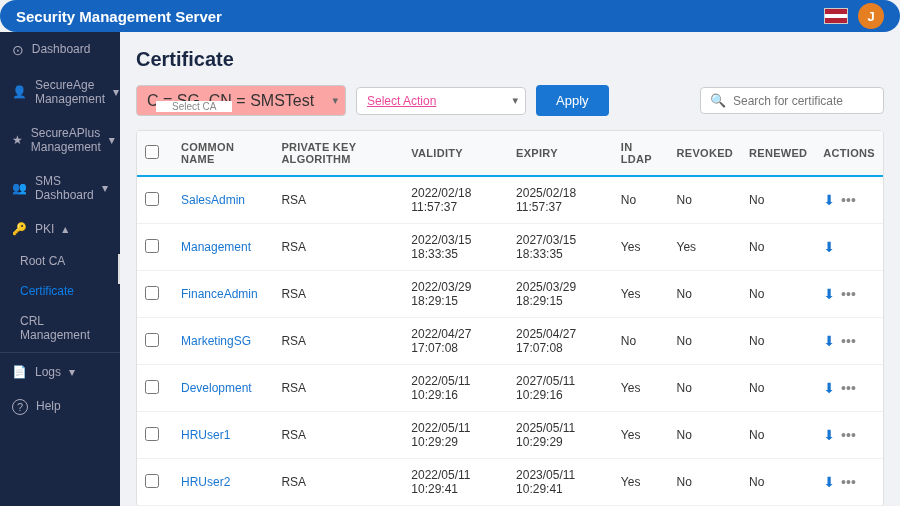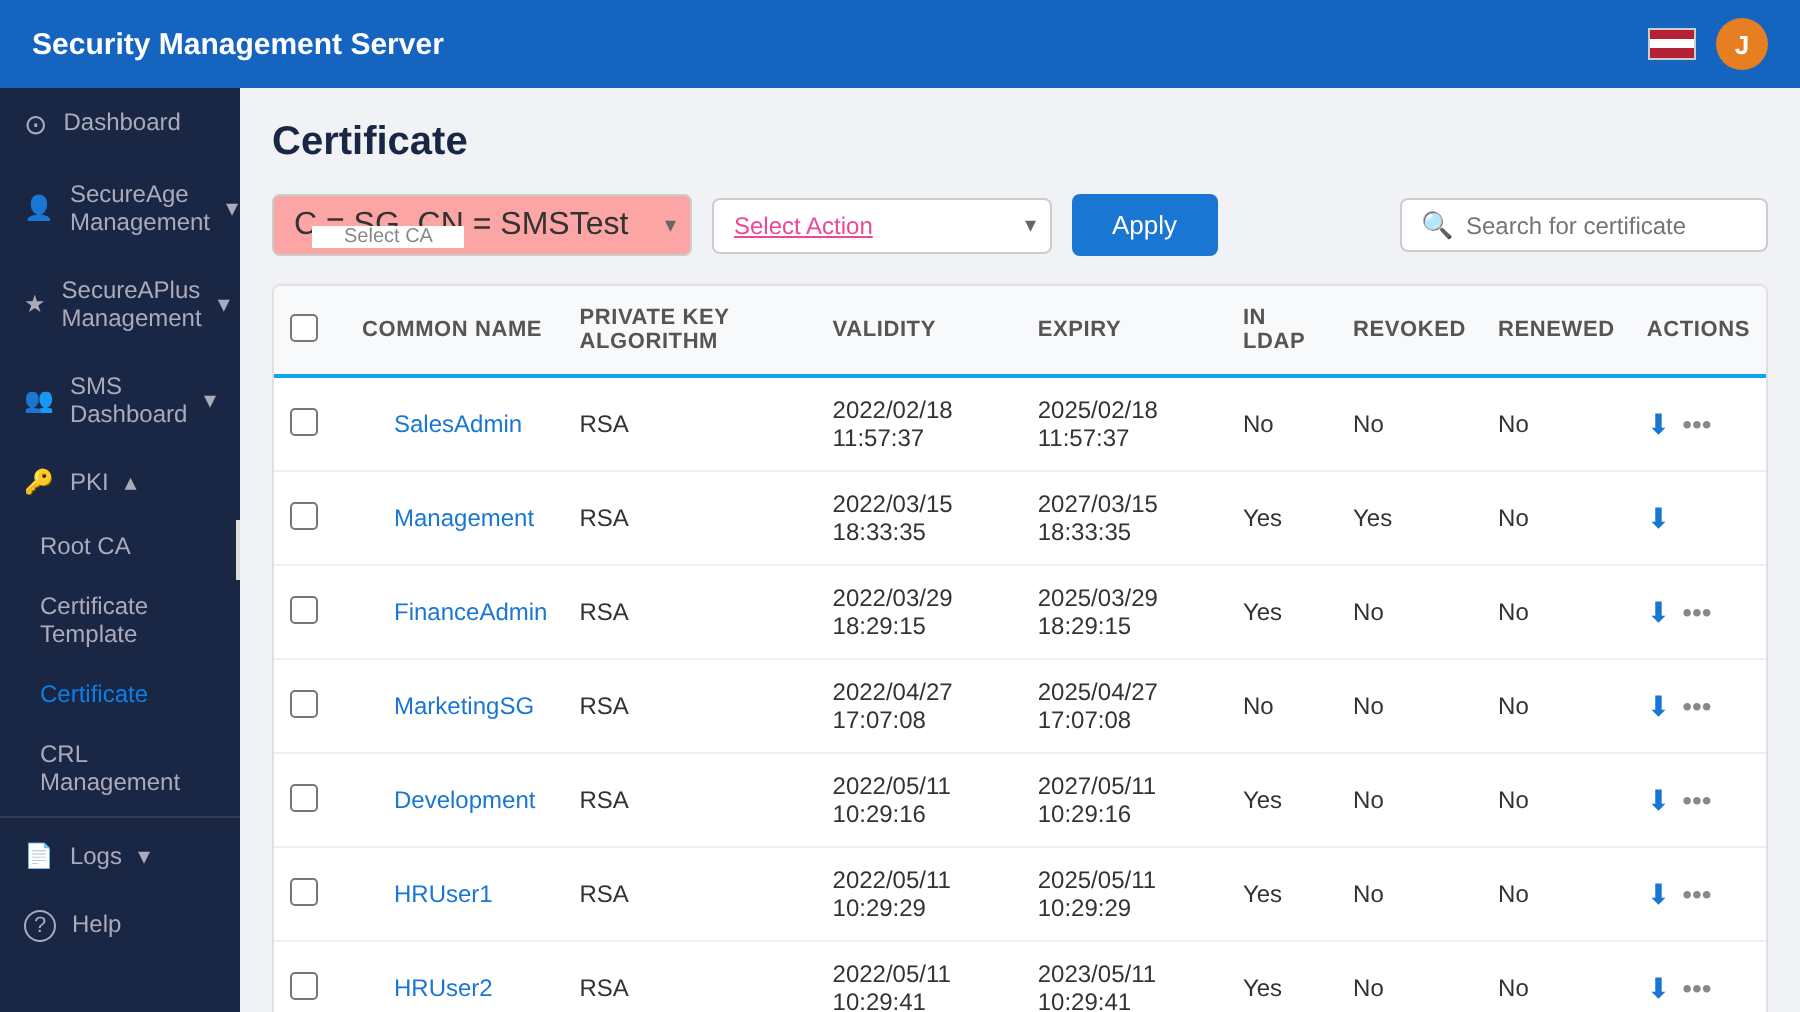--- a/index.html
+++ b/index.html
@@ -2,26 +2,27 @@
 <html><head>
   <meta charset="utf-8">
   <style>
     * { box-sizing: border-box; margin: 0; padding: 0; }
     body { font-family: Arial, sans-serif; font-size: 13px; background: #f0f2f5; display: flex; flex-direction: column; height: 506px; width: 900px; overflow: hidden; }
 
     
     .header {
       background: #1565c0;
       color: white;
-      height: 44px;
+      height: 32px;
       display: flex;
       align-items: center;
       padding: 0 16px;
       justify-content: space-between;
       flex-shrink: 0;
+      border-radius: 16px;
     }
     .header-title { font-size: 15px; font-weight: bold; }
     .header-right { display: flex; align-items: center; gap: 10px; }
     .flag { width: 24px; height: 16px; background: linear-gradient(to bottom, #b22234 33%, white 33%, white 66%, #b22234 66%); border: 1px solid #ccc; position: relative; overflow: hidden; }
     .avatar { width: 26px; height: 26px; border-radius: 50%; background: #e67e22; display: flex; align-items: center; justify-content: center; color: white; font-size: 13px; font-weight: bold; }
 
     
     .layout { display: flex; flex: 1; overflow: hidden; }
 
     
@@ -175,21 +176,21 @@
       text-align: left;
       font-size: 11px;
       font-weight: bold;
       color: #555;
       text-transform: uppercase;
       letter-spacing: 0.3px;
     }
     thead th.checkbox-col { width: 36px; }
     tbody tr { border-bottom: 1px solid #f0f0f0; }
     tbody td { padding: 9px 8px; font-size: 12px; color: #333; vertical-align: middle; }
-    .link-text { color: #1976d2; cursor: pointer; text-decoration: none; margin-left: 16px; }
+    .link-text { color: #1976d2; cursor: pointer; text-decoration: none; }
     .checkbox-input { width: 14px; height: 14px; cursor: pointer; }
     .action-icons { display: flex; align-items: center; gap: 6px; }
     .action-icon { cursor: pointer; color: #1976d2; font-size: 14px; }
     .action-dots { cursor: pointer; color: #888; font-size: 14px; }
 
     
     .sidebar-toggle {
       position: relative;
     }
     .toggle-btn {
@@ -249,23 +250,20 @@
     </div>
 
     <div class="sidebar-section-header">
       <span class="icon">🔑</span>
       <span class="label">PKI</span>
       <span class="chevron">▴</span>
     </div>
 
     <div class="sidebar-sub-item">
       <span>Root CA</span>
-    </div>
-    <div class="sidebar-sub-item">
-      <span>Certificate Template</span>
     </div>
     <div class="sidebar-sub-item active">
       <span>Certificate</span>
     </div>
     <div class="sidebar-sub-item">
       <span>CRL Management</span>
     </div>
 
     <hr class="sidebar-divider">
 

